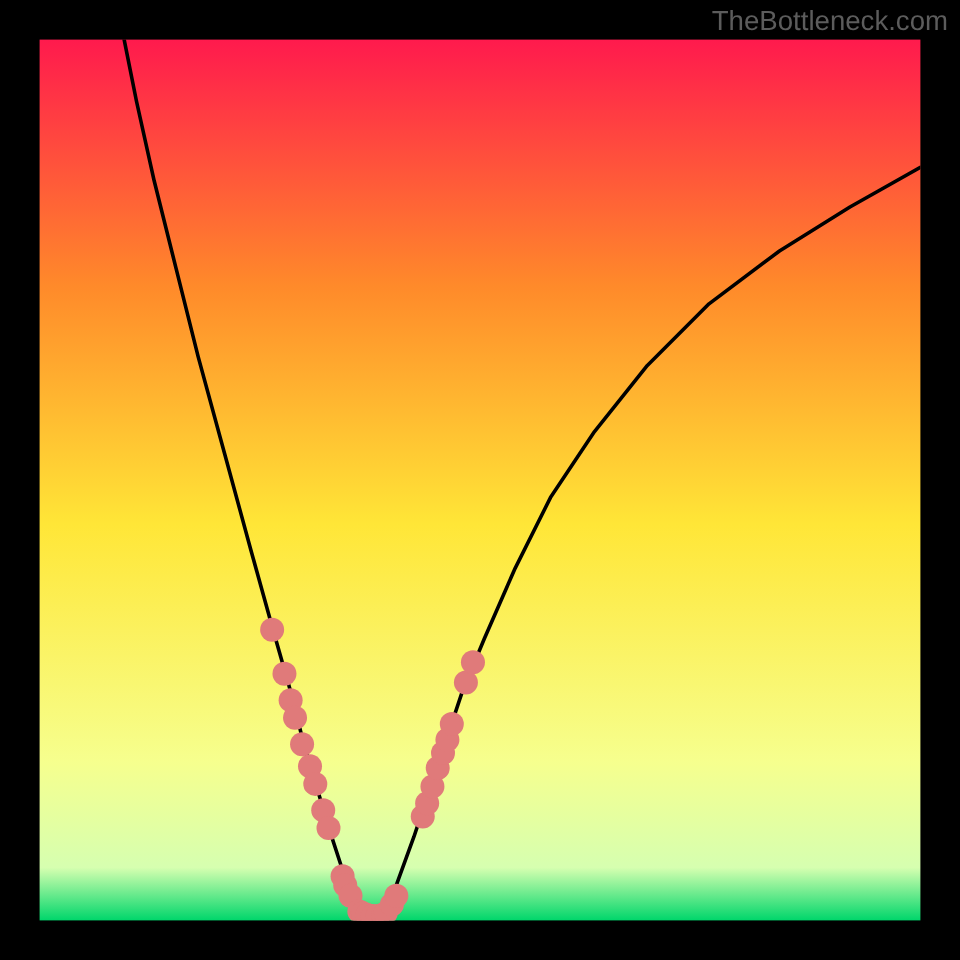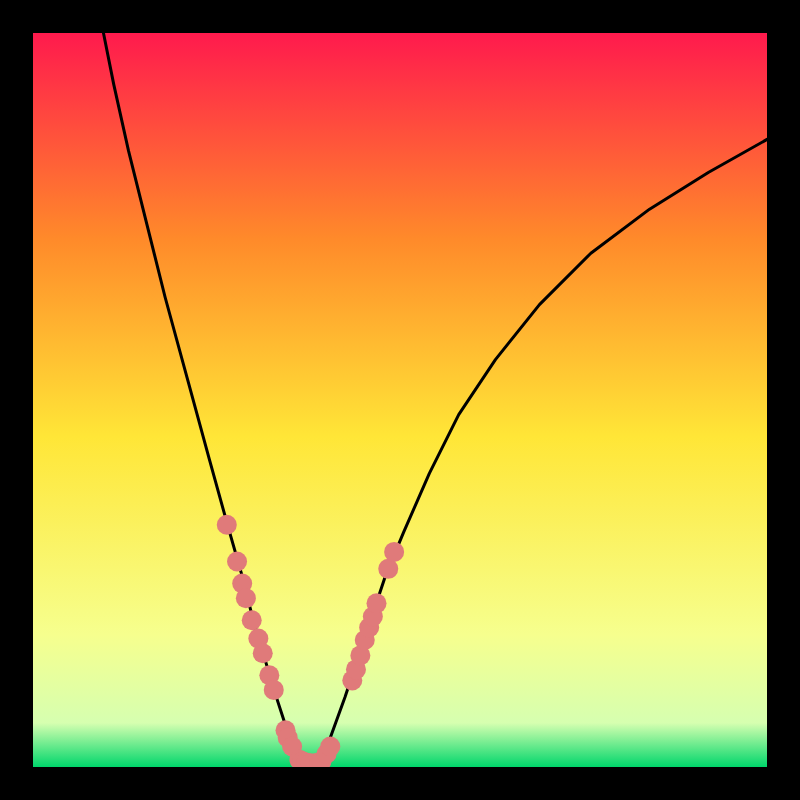--- a/index.html
+++ b/index.html
@@ -81,13 +81,14 @@
         <circle cx="360.36" cy="655.43" r="10" fill="#e07a7a"></circle>
         <circle cx="364.77" cy="640.02" r="10" fill="#e07a7a"></circle>
         <circle cx="369.17" cy="627.54" r="10" fill="#e07a7a"></circle>
         <circle cx="372.84" cy="616.53" r="10" fill="#e07a7a"></circle>
         <circle cx="376.51" cy="603.32" r="10" fill="#e07a7a"></circle>
         <circle cx="388.26" cy="568.82" r="10" fill="#e07a7a"></circle>
         <circle cx="394.13" cy="551.94" r="10" fill="#e07a7a"></circle>
       </g>
   </svg>
 
+  <div class="watermark">TheBottleneck.com</div>
 </div>
 
 </body></html>

